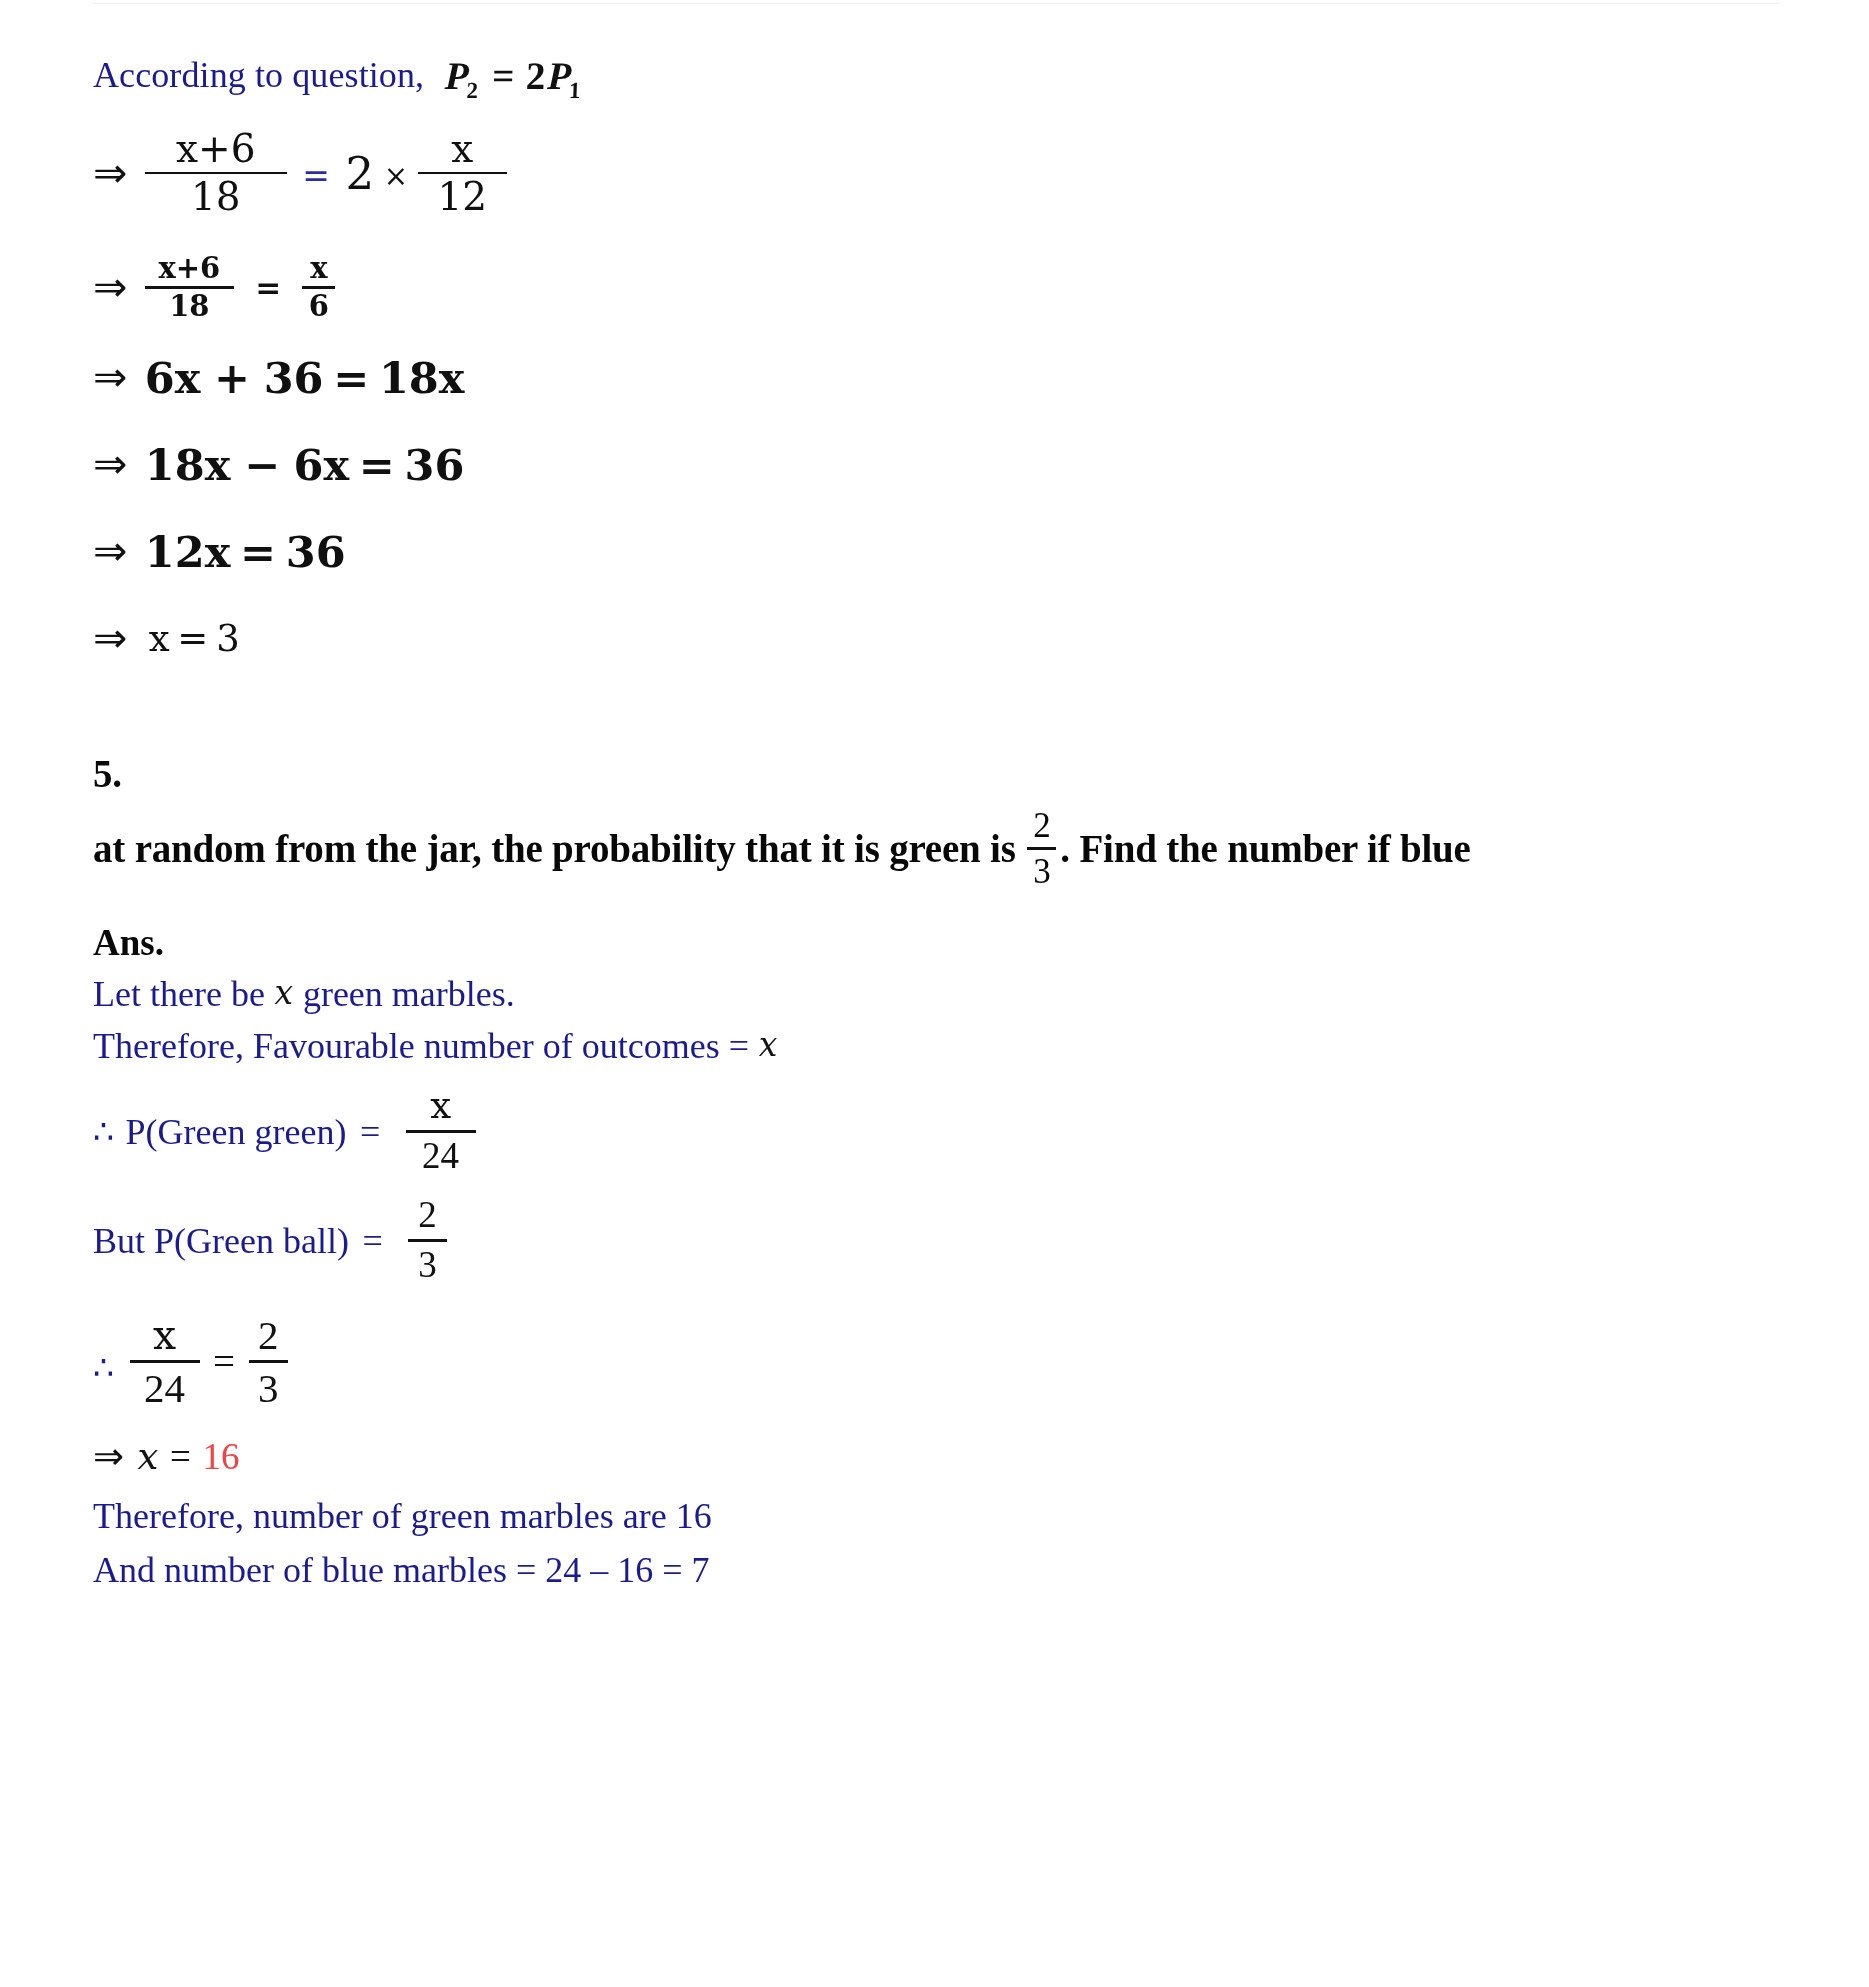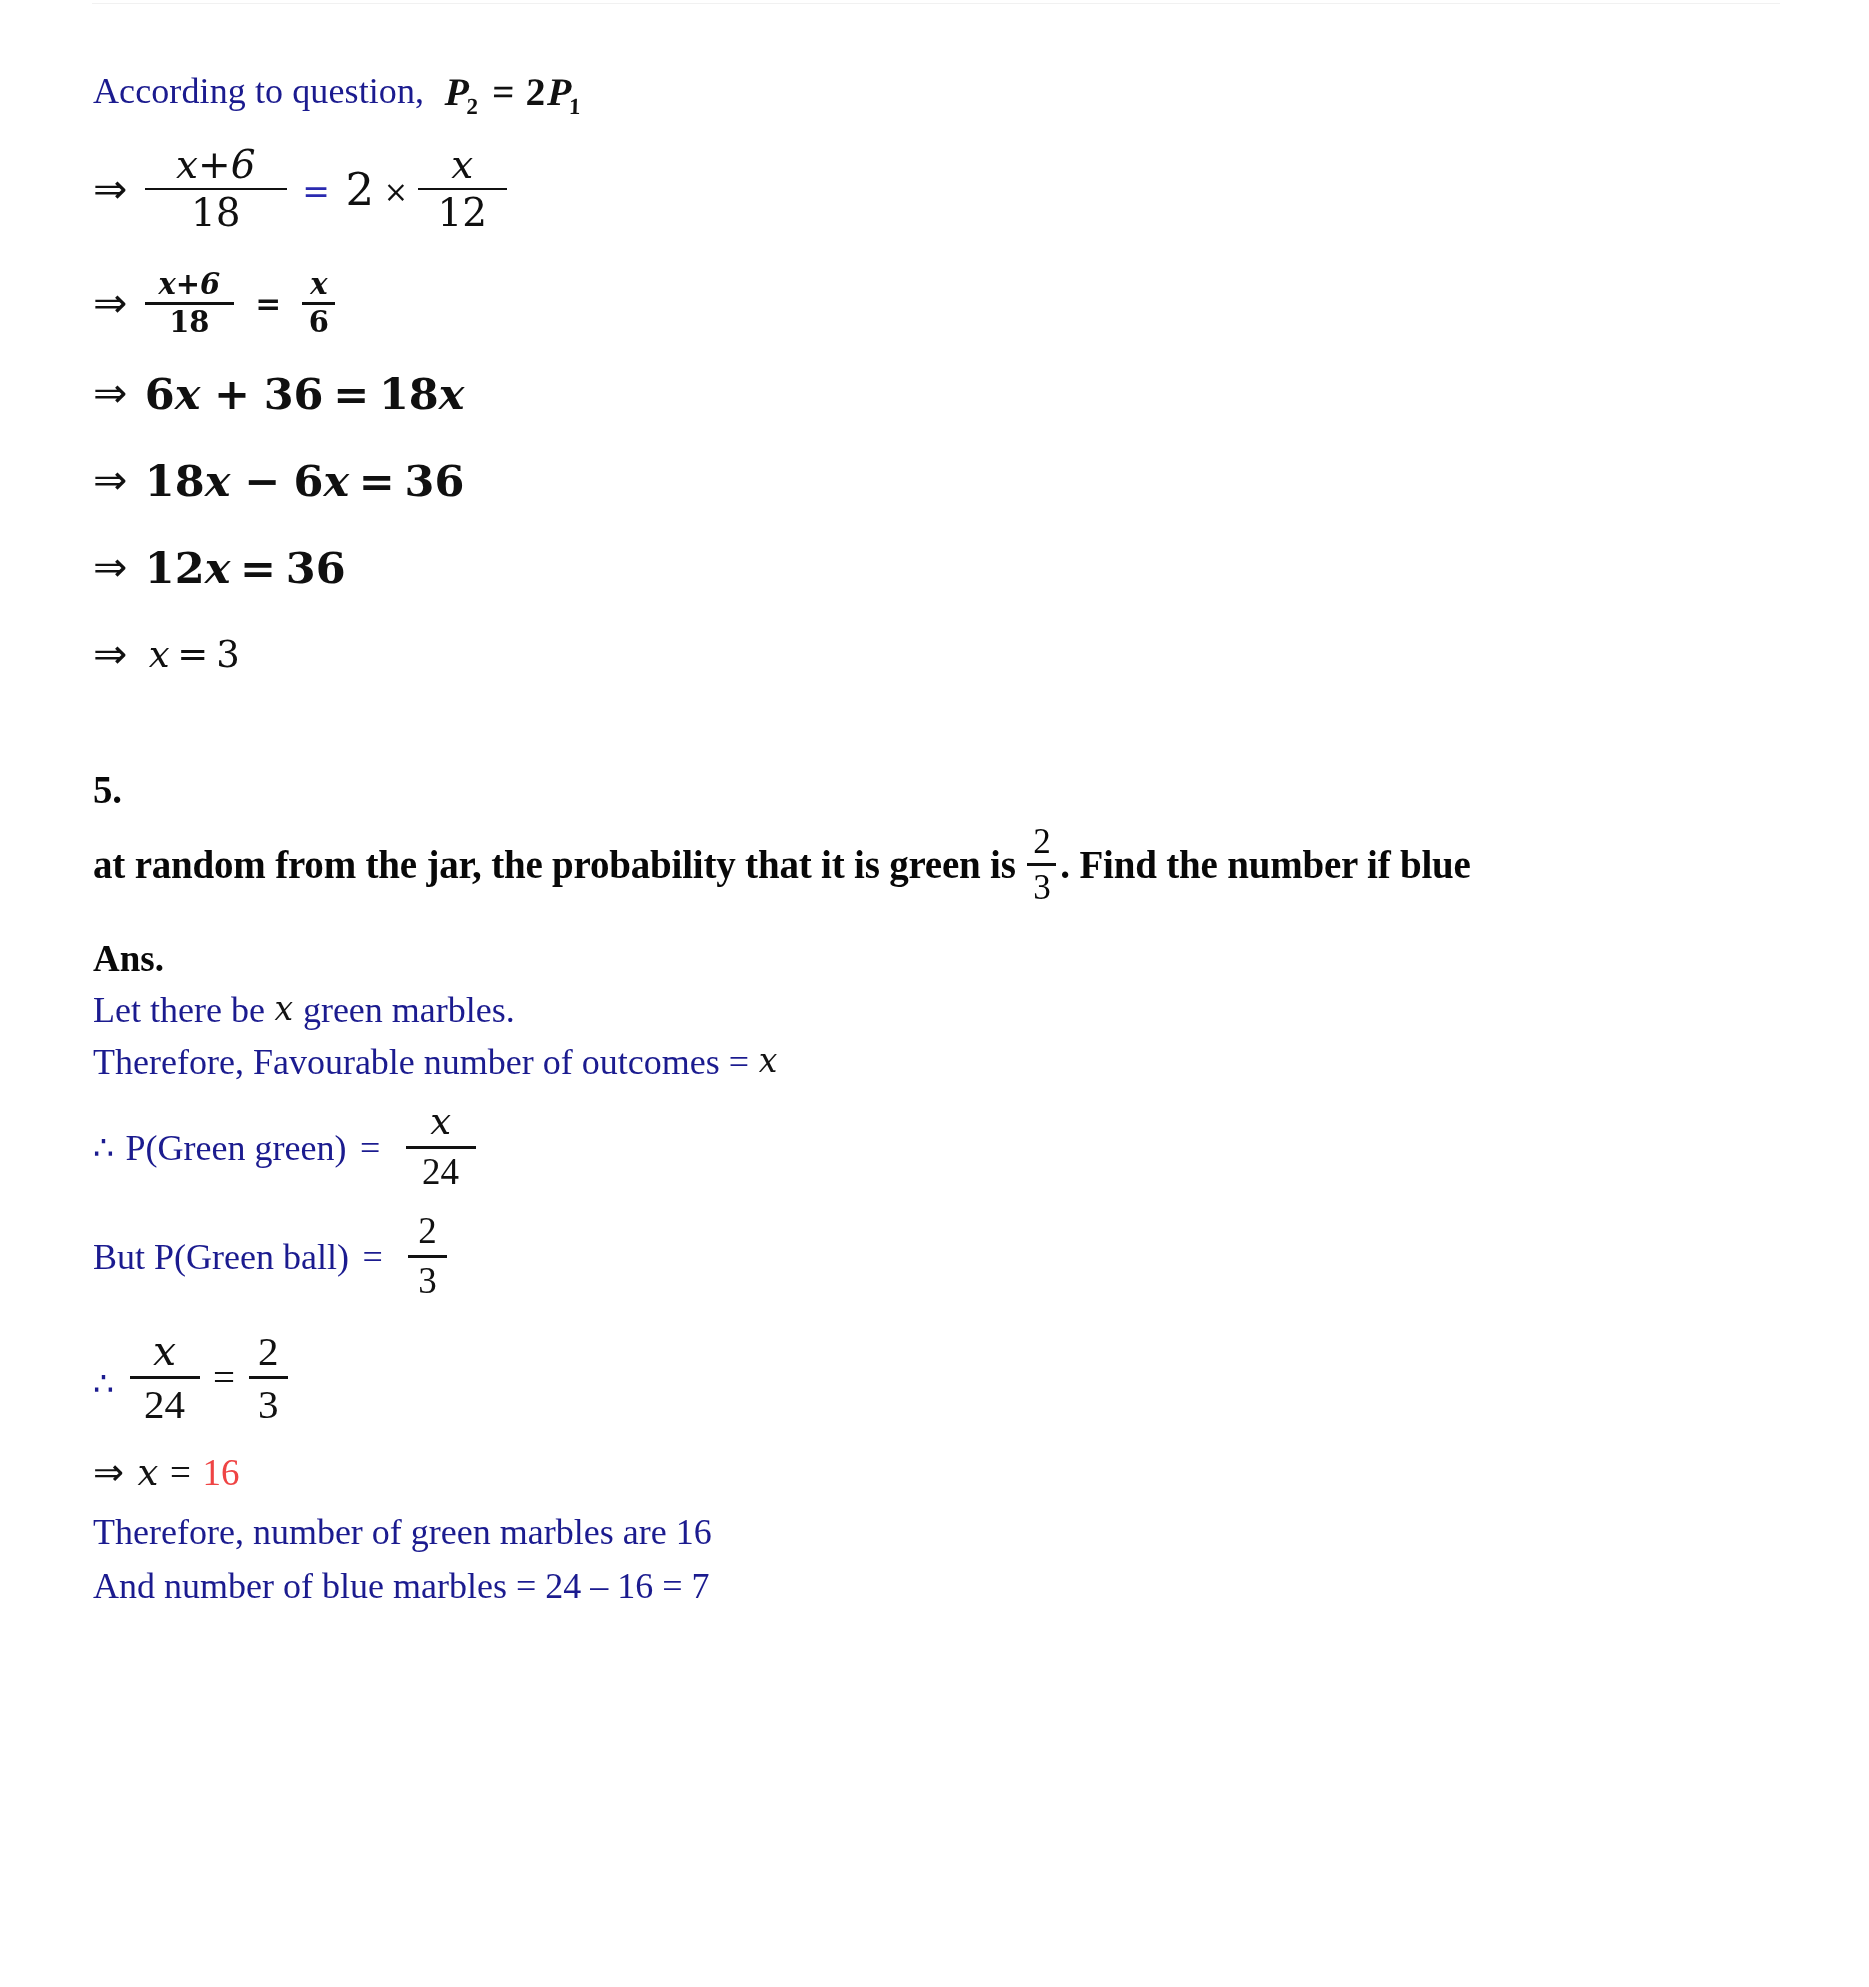--- a/index.html
+++ b/index.html
@@ -30,21 +30,21 @@
     width: 1688px;
     height: 1px;
     background: #f1f1f1;
   }
 
   .content {
     position: absolute;
     top: 0;
     left: 0;
     width: 1870px;
-    padding: 61px 93px 0 93px;
+    padding: 45px 93px 0 93px;
     box-sizing: border-box;
   }
 
   
   .line {
     display: flex;
     align-items: center;
     flex-wrap: nowrap;
     white-space: nowrap;
   }
@@ -85,21 +85,20 @@
     font-family: "DejaVu Serif", "Liberation Serif", serif;
   }
   .imp {
     font-size: 41px;
     line-height: 1;
     color: #111;
     margin-right: 17.5px;
     font-family: "DejaVu Sans", sans-serif;
   }
   .var {
-    font-style: italic;
     font-family: "DejaVu Serif", "Liberation Serif", serif;
   }
 
   
   .frac {
     display: inline-flex;
     flex-direction: column;
     align-items: center;
     justify-content: center;
     vertical-align: middle;

